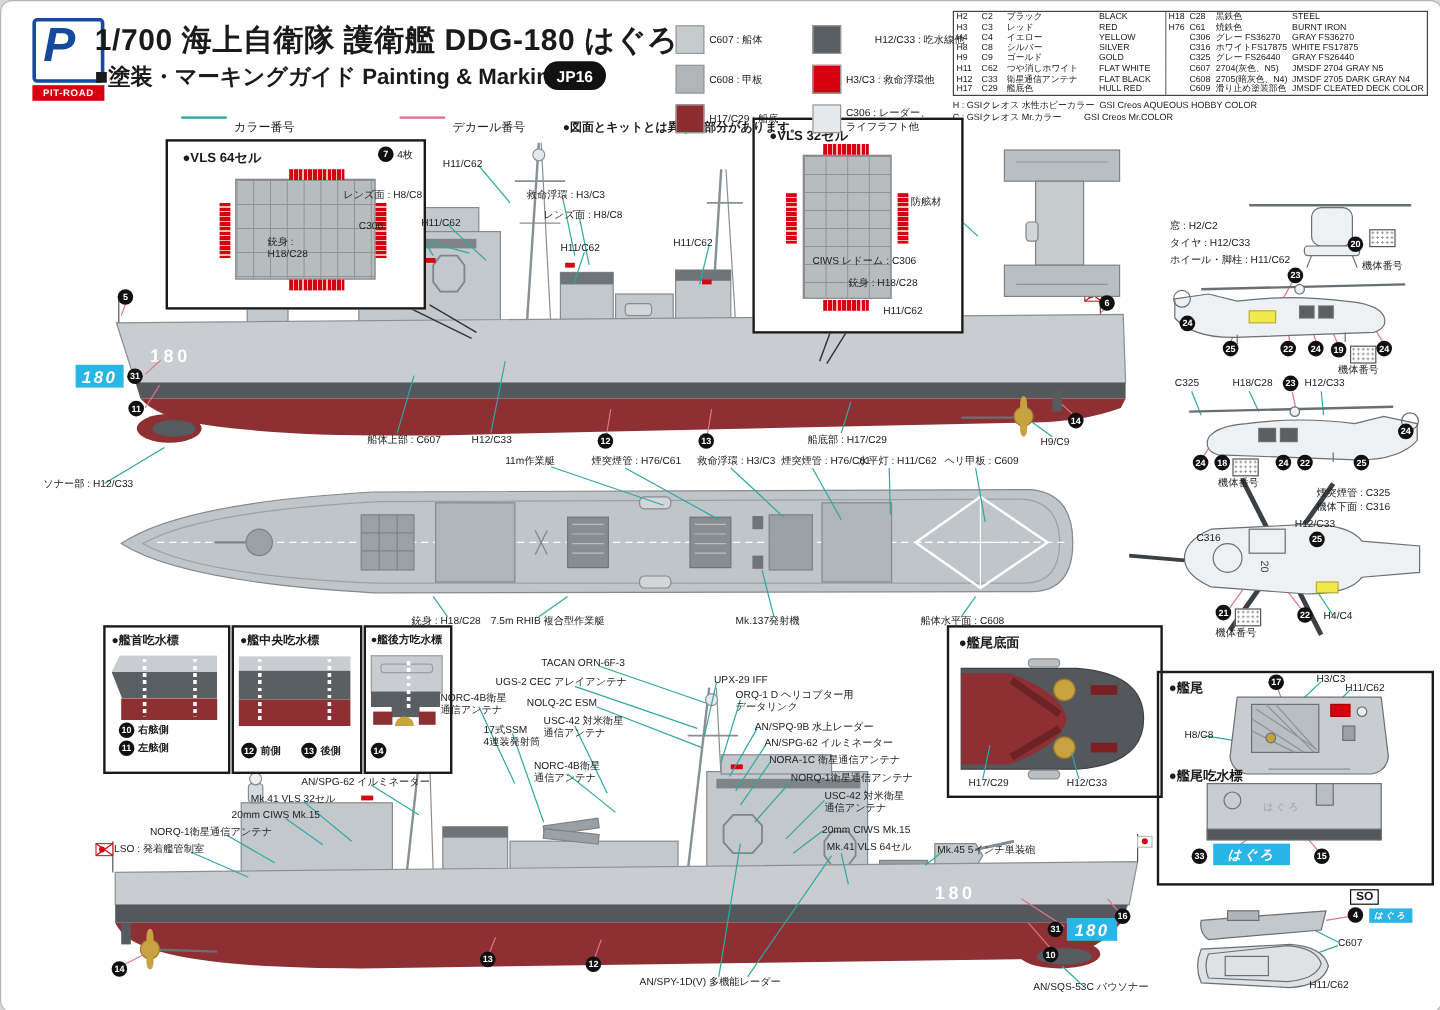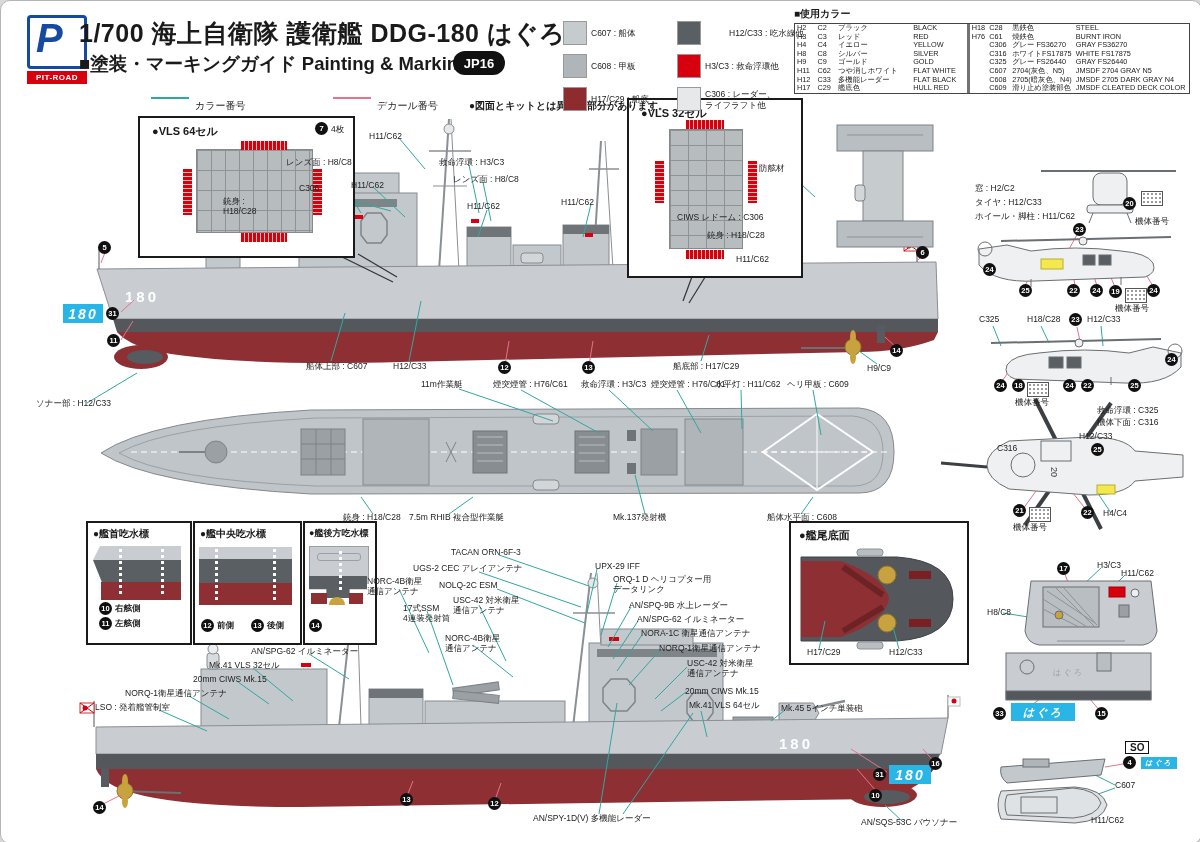--- a/index.html
+++ b/index.html
@@ -36,21 +36,21 @@
   .legline{position:absolute;top:96px;width:38px;height:2px;z-index:5;}
   
   .swatch{position:absolute;width:22px;height:22px;border:1px solid #999;z-index:5;}
   .swlab{position:absolute;font-size:8.5px;z-index:5;white-space:pre-line;line-height:1.25;}
   
   #ctable{position:absolute;left:793px;top:6px;width:396px;z-index:5;}
   #ctable .ct-title{font-weight:bold;font-size:10px;}
   #ct-box{border:1px solid #444;display:flex;margin-top:2px;}
   #ct-box table{border-collapse:collapse;font-size:7.3px;width:50%;}
   #ct-box td{padding:0 2px;white-space:nowrap;line-height:1.18;}
-  #ct-box .sep{border-left:3px solid #737373;}
+  #ct-box .sep{border-left:1px solid #737373;}
   .ct-foot{font-size:7.5px;margin-top:3px;line-height:1.3;}
   .ct-foot span{display:inline-block;}
   .sotag{position:absolute;border:1.5px solid #111;background:#fff;font-weight:bold;font-size:10px;padding:0 4px;z-index:6;}
   .dn{position:absolute;font-size:8.5px;z-index:6;}
 </style>
 </head>
 <body>
 <div id="sheet">
 
 <svg id="art" width="1200" height="842" viewBox="0 0 1200 842">
@@ -413,21 +413,20 @@
 <div class="swlab" style="left:590px;top:93px">H17/C29 : 船底</div>
 <div class="swatch" style="left: 676px; top: 20px; background: rgb(90, 95, 99);"></div>
 <div class="swlab" style="left:728px;top:27px">H12/C33 : 吃水線他</div>
 <div class="swatch" style="left: 676px; top: 53px; background: rgb(215, 0, 15);"></div>
 <div class="swlab" style="left:704px;top:60px">H3/C3 : 救命浮環他</div>
 <div class="swatch" style="left: 676px; top: 86px; background: rgb(230, 232, 234);"></div>
 <div class="swlab" style="left:704px;top:88px">C306 : レーダー、
 ライフラフト他</div>
 
 <div id="ctable">
-  <div class="ct-title">■使用カラー</div>
   <div id="ct-box">
     <table>
           <tbody>
             <tr>
               <td>H2</td>
               <td>C2</td>
               <td>ブラック</td>
               <td>BLACK</td>
             </tr>
             <tr>
@@ -456,21 +455,21 @@
             </tr>
             <tr>
               <td>H11</td>
               <td>C62</td>
               <td>つや消しホワイト</td>
               <td>FLAT WHITE</td>
             </tr>
             <tr>
               <td>H12</td>
               <td>C33</td>
-              <td>多機能レーダー</td>
+              <td>衛星通信アンテナ</td>
               <td>FLAT BLACK</td>
             </tr>
             <tr>
               <td>H17</td>
               <td>C29</td>
               <td>艦底色</td>
               <td>HULL RED</td>
             </tr>
           </tbody>
         </table>
@@ -519,20 +518,24 @@
               <td>JMSDF 2705 DARK GRAY N4</td>
             </tr>
             <tr>
               <td></td>
               <td>C609</td>
               <td>滑り止め塗装部色</td>
               <td>JMSDF CLEATED DECK COLOR</td>
             </tr>
           </tbody>
         </table>
+  </div>
+  <div class="ct-foot">
+    <div><span>H : GSIクレオス 水性ホビーカラー</span>&nbsp;&nbsp;<span>GSI Creos AQUEOUS HOBBY COLOR</span></div>
+    <div><span>C : GSIクレオス Mr.カラー</span>&nbsp;&nbsp;&nbsp;&nbsp;&nbsp;&nbsp;&nbsp;&nbsp;&nbsp;<span>GSI Creos Mr.COLOR</span></div>
   </div>
 </div>
 
 <div class="pbox" style="left:137px;top:115px;width:213px;height:138px">
   <div class="ttl" style="left:12px;top:6px">●VLS 64セル</div>
 </div>
 <div class="bdg" style="left:314px;top:121px">7</div>
 <div class="co" style="left:330px;top:123px">4枚</div>
 <div class="grid" style="left:195px;top:148px;width:115px;height:82px;background-size:14px 20px"></div>
 <div class="chip h" style="left:240px;top:140px;width:46px;height:9px"></div>
@@ -690,31 +693,35 @@
 <div class="bdg" style="left:1068px;top:312px">23</div>
 <div class="co" style="left:1086px;top:313px">H12/C33</div>
 <div class="bdg" style="left:1164px;top:352px">24</div>
 <div class="bdg" style="left:993px;top:378px">24</div>
 <div class="bdg" style="left:1011px;top:378px">18</div>
 <div class="dic" style="left:1026px;top:381px"></div>
 <div class="bdg" style="left:1062px;top:378px">24</div>
 <div class="bdg" style="left:1080px;top:378px">22</div>
 <div class="bdg" style="left:1127px;top:378px">25</div>
 <div class="co" style="left:1014px;top:396px">機体番号</div>
-<div class="co" style="left:1096px;top:404px">救命浮環 : C325</div>
+<div class="co" style="left:1096px;top:404px">煙突煙管 : C325</div>
 <div class="co" style="left:1096px;top:416px">機体下面 : C316</div>
 <div class="co" style="left:996px;top:442px">C316</div>
 <div class="co" style="left:1078px;top:430px">H12/C33</div>
 <div class="bdg" style="left:1090px;top:442px">25</div>
 <div class="bdg" style="left:1012px;top:503px">21</div>
 <div class="dic" style="left:1028px;top:506px"></div>
 <div class="co" style="left:1012px;top:521px">機体番号</div>
 <div class="bdg" style="left:1080px;top:505px">22</div>
 <div class="co" style="left:1102px;top:507px">H4/C4</div>
 
+<div class="pbox" style="left:963px;top:558px;width:227px;height:175px;background:transparent">
+  <div class="ttl" style="left:8px;top:5px">●艦尾</div>
+  <div class="ttl" style="left:8px;top:78px">●艦尾吃水標</div>
+</div>
 <div class="bdg" style="left:1056px;top:561px">17</div>
 <div class="co" style="left:1096px;top:559px">H3/C3</div>
 <div class="co" style="left:1120px;top:567px">H11/C62</div>
 <div class="co" style="left:986px;top:606px">H8/C8</div>
 <div class="bdg" style="left:992px;top:706px">33</div>
 <div class="cy" style="left:1010px;top:702px;width:64px;height:18px;font-size:11px">はぐろ</div>
 <div class="bdg" style="left:1094px;top:706px">15</div>
 
 <div class="sotag" style="left:1124px;top:740px">SO</div>
 <div class="bdg" style="left:1122px;top:755px">4</div>

